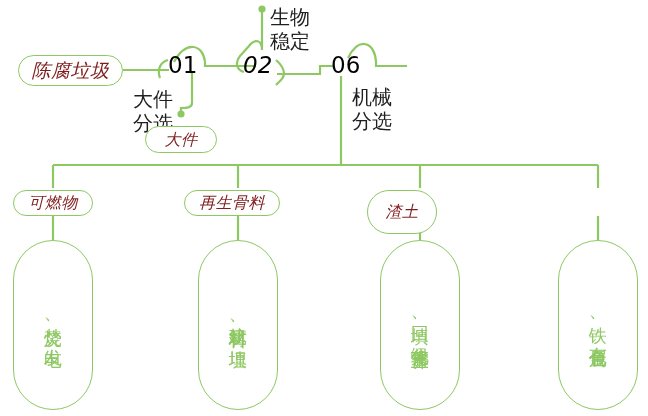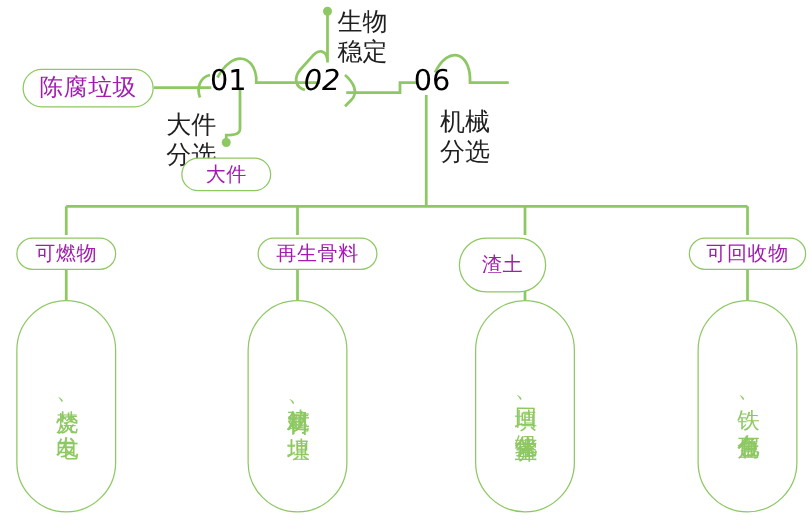--- a/index.html
+++ b/index.html
@@ -25,26 +25,27 @@
     height: 416px;
   }
   .node-label {
     position: absolute;
     display: flex;
     align-items: center;
     justify-content: center;
     box-sizing: border-box;
     border: 1.6px solid #8ec863;
     border-radius: 999px;
-    color: #a21caf;
+    color: #7f1d1d;
     background: #ffffff;
     font-size: 17px;
     letter-spacing: 0.5px;
     line-height: 1;
     white-space: nowrap;
+    font-style: italic;
   }
   .node-source {
     font-size: 19px;
   }
   .node-small {
     font-size: 16px;
   }
   .step-num {
     position: absolute;
     color: #000000;
@@ -135,23 +136,22 @@
   <div class="proc-label right-align" style="left:126px; top:88px; width:47px;">大件
 分选</div>
   <div class="proc-label" style="left:270px; top:6px; width:60px;">生物
 稳定</div>
   <div class="proc-label" style="left:352px; top:86px; width:60px;">机械
 分选</div>
 
   <div class="node-label node-small" style="left:145px; top:126px; width:72px; height:27px;">大件</div>
 
   <div class="node-label node-small" style="left:13px; top:190px; width:80px; height:26px;">可燃物</div>
-  <div class="node-label node-small" style="left:206px; top:190px; width:96px; height:26px;">再生骨料</div>
+  <div class="node-label node-small" style="left:184px; top:190px; width:96px; height:26px;">再生骨料</div>
   <div class="node-label node-small" style="left:367px; top:190px; width:70px; height:44px;">渣土</div>
-  <div class="node-label node-small" style="left:551px; top:190px; width:94px; height:26px;">可回收物</div>
 
   <div class="outcome-box" style="left:13px; top:240px; width:80px; height:170px;">
     <span class="vert-text">焚烧、发电</span>
   </div>
 
   <div class="outcome-box" style="left:198px; top:240px; width:80px; height:170px;">
     <span class="vert-text">建筑材料、填埋</span>
   </div>
 
   <div class="outcome-box" style="left:380px; top:240px; width:80px; height:170px;">

